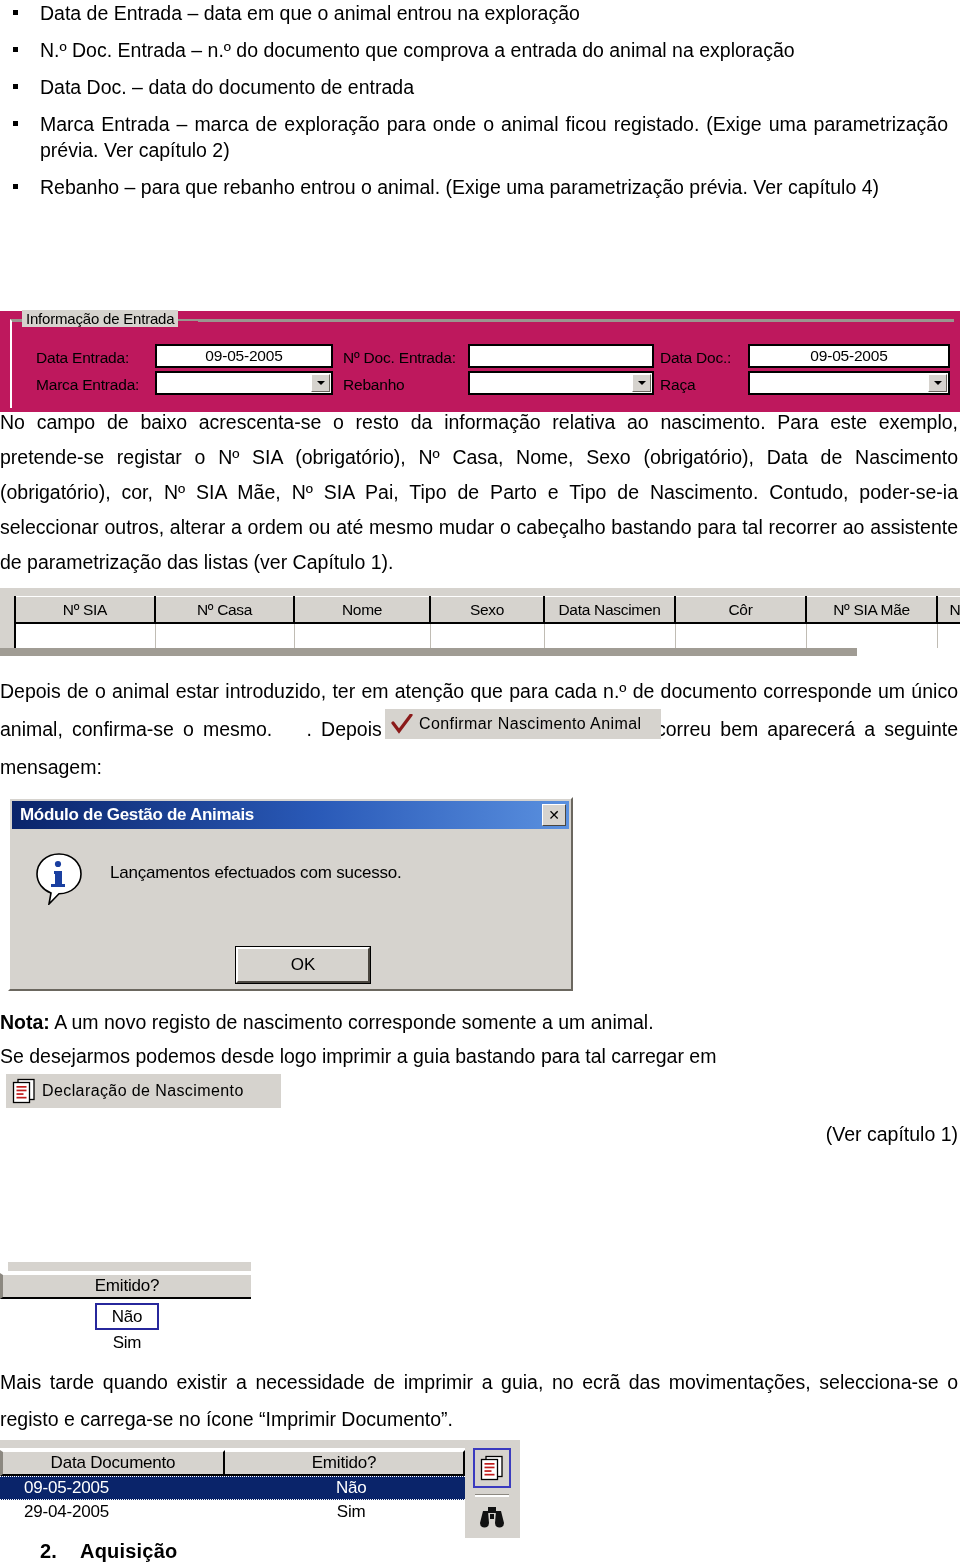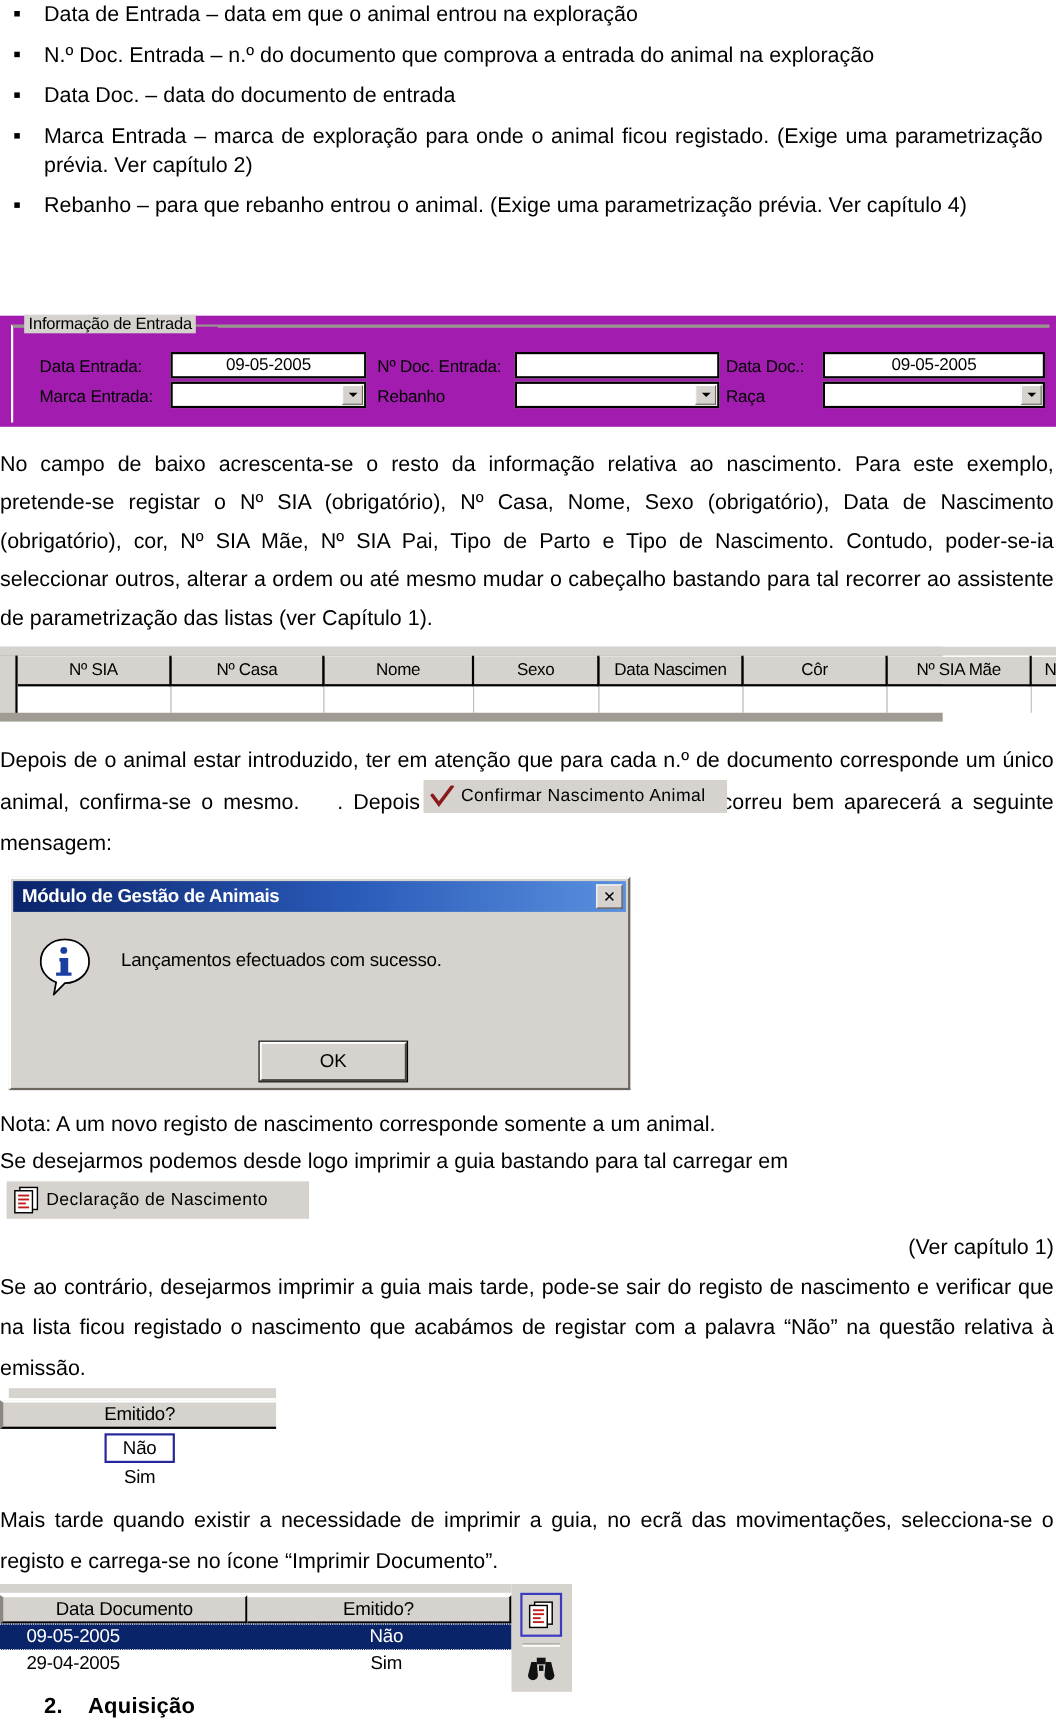--- a/index.html
+++ b/index.html
@@ -60,22 +60,23 @@
     line-height: 35px;
     text-align: justify;
     width: 958px;
   }
   .para-left { text-align: left; }
   .para-center { text-align: right; }
 
   
   .win-panel {
     position: absolute;
-    background: #a21caf;
-    box-sizing: border-box;
+    background: #be185d;
+    box-sizing: border-box;
+    margin-top: 24px;
   }
   .groupbox {
     position: absolute;
     left: 10px;
     top: 8px;
     right: 6px;
     bottom: 4px;
     border-left: 2px solid #ffffff;
     border-top: 2px solid #9a968f;
   }
@@ -357,21 +358,21 @@
     display: flex; align-items: center; justify-content: center;
   }
 
   .sec-head {
     position: absolute;
     font-size: 20px;
     font-weight: bold;
     letter-spacing: 0.2px;
     color: #000;
   }
-  .bold { font-weight: normal; }
+  .bold { font-weight: bold; }
   .nbsp-gap { display: inline-block; width: 16px; }
 </style>
 </head>
 <body>
 
 <div class="page">
 
   <ul class="bullets">
     <li class="bullet-item">
       <span class="cont">Data de Entrada – data em que o animal entrou na exploração</span>
@@ -521,21 +522,20 @@
         <rect x="4.5" y="11.6" width="10" height="1.7" fill="#c01c1c"></rect>
         <rect x="4.5" y="15.2" width="7" height="1.7" fill="#c01c1c"></rect>
         <rect x="4.5" y="18.8" width="10" height="1.7" fill="#c01c1c"></rect>
       </svg>
     </span>
     <span class="lbl">Declaração  de  Nascimento</span>
   </div>
 
   <div class="para para-center" style="top:1118px; line-height:33px;">(Ver capítulo 1)</div>
 
-  <div class="para" style="top:1152px; line-height:37px;">Se ao contrário, desejarmos imprimir a guia mais tarde, pode-se sair do registo de nascimento e verificar que na lista ficou registado o nascimento que acabámos de registar com a palavra “Não” na questão relativa à emissão.</div>
 
   <div class="emit-widget" style="left:0px; top:1262px; width:252px; height:95px;">
     <div class="emit-topbar"></div>
     <div class="emit-header">Emitido?</div>
     <div class="emit-cell emit-sel" style="left:95px; top:41px; width:64px; height:27px; line-height:24px;">Não</div>
     <div class="emit-cell" style="left:95px; top:70px; width:64px; height:24px; line-height:22px;">Sim</div>
   </div>
 
   <div class="para" style="top:1364px; line-height:37px;">Mais tarde quando existir a necessidade de imprimir a guia, no ecrã das movimentações, selecciona-se o registo e carrega-se no ícone “Imprimir Documento”.</div>
 

